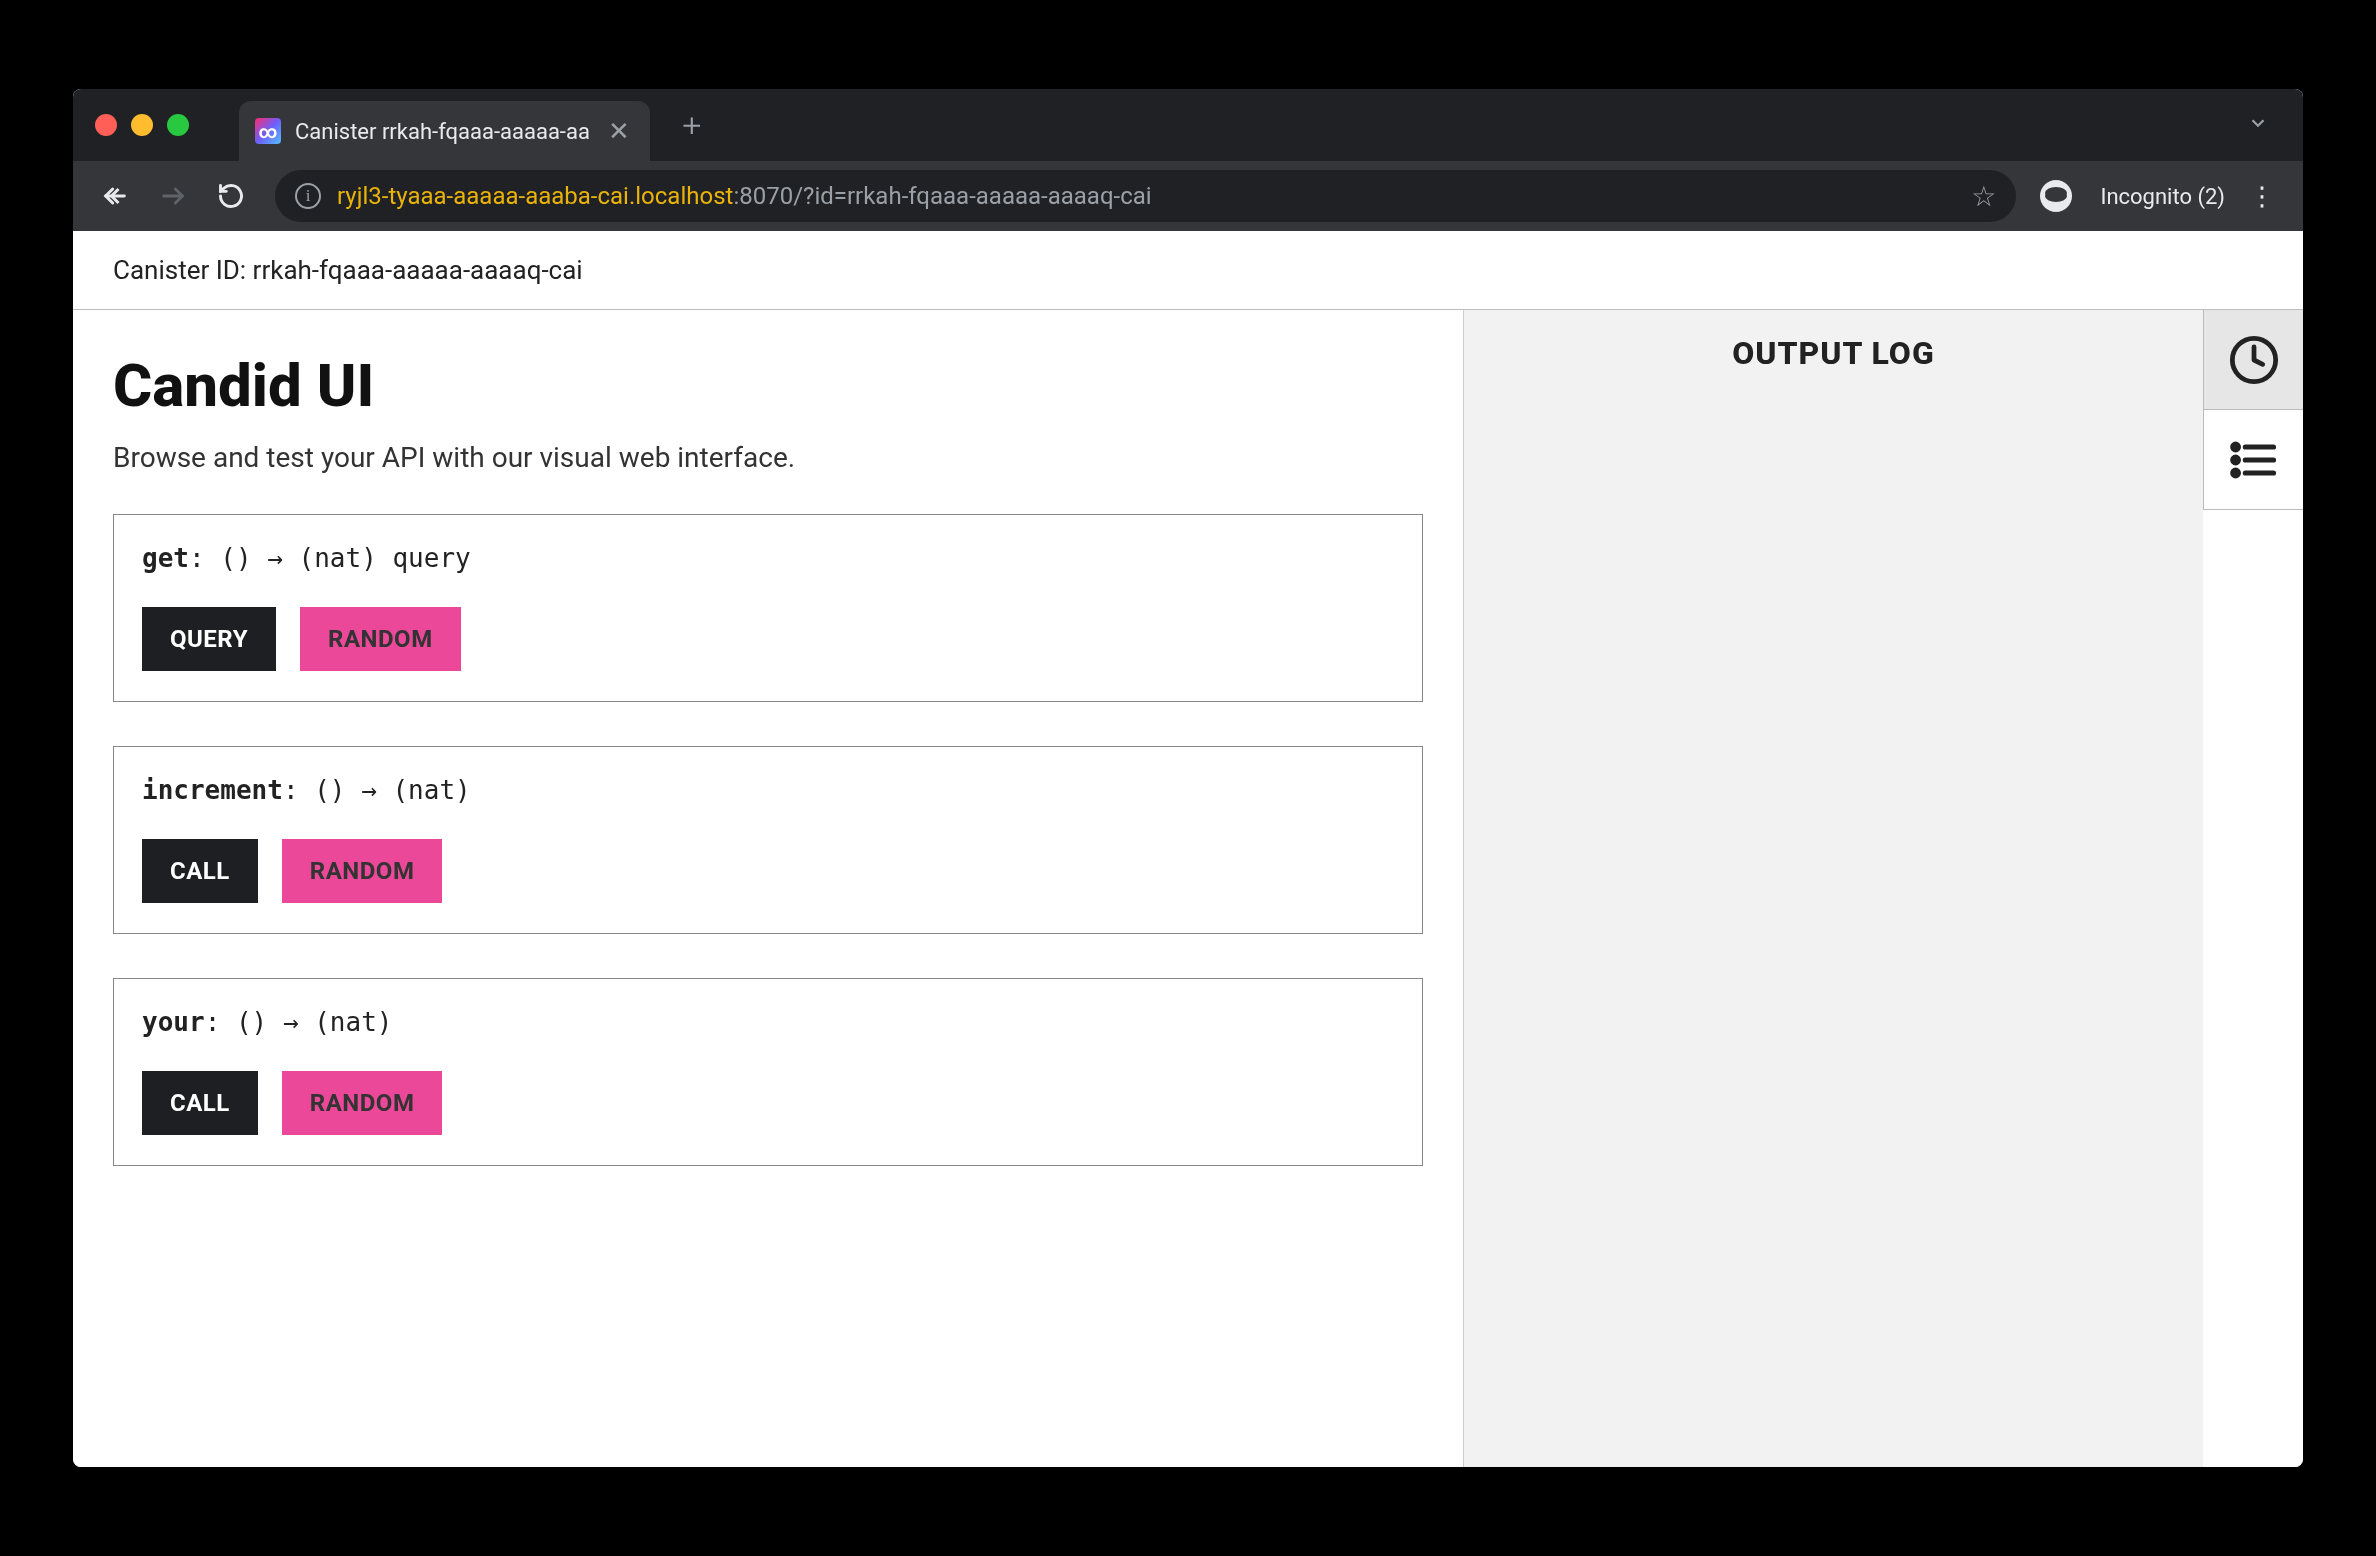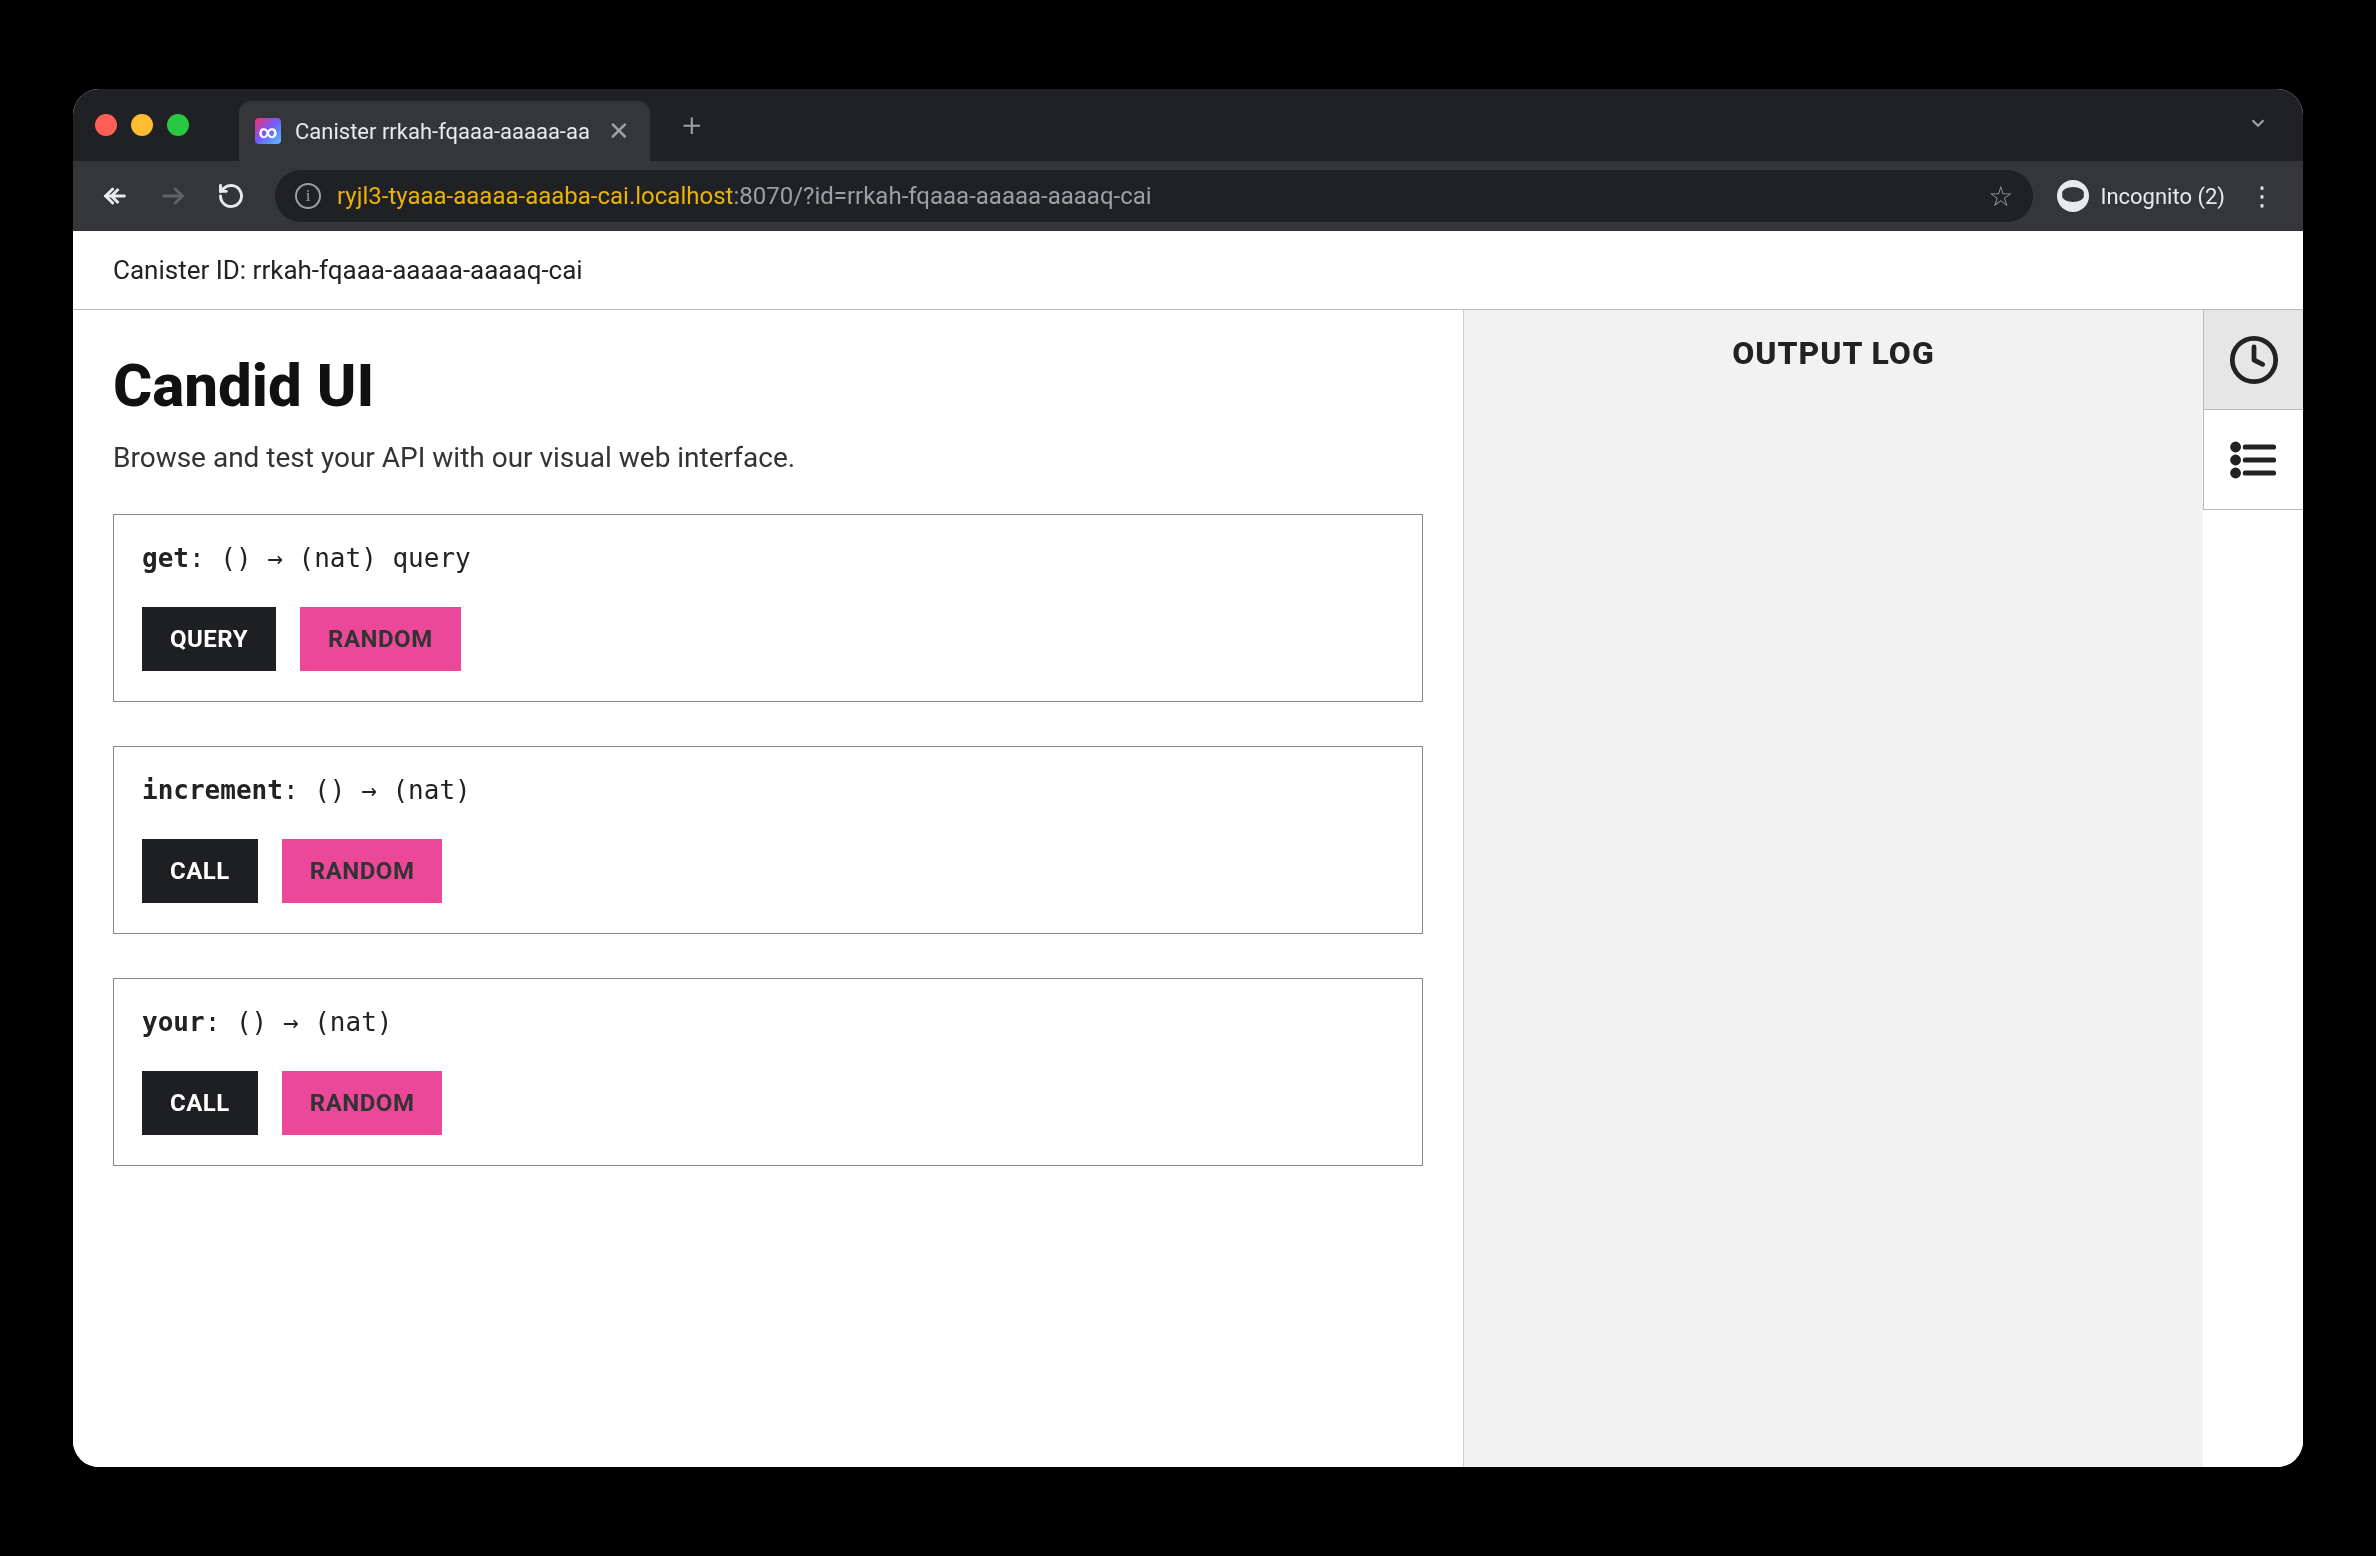--- a/index.html
+++ b/index.html
@@ -9,21 +9,21 @@
       width: 2376px;
       height: 1556px;
       display: flex;
       align-items: center;
       justify-content: center;
     }
     .window {
       width: 2230px;
       height: 1378px;
       background: #fff;
-      border-radius: 26px;
+      border-radius: 8px;
       overflow: hidden;
       box-shadow: 0 20px 60px rgba(0,0,0,0.5);
       display: flex;
       flex-direction: column;
     }
     
     .tabbar {
       background: #202124;
       height: 72px;
       display: flex;
@@ -100,21 +100,21 @@
       border: 2px solid #9aa0a6;
       border-radius: 50%;
       display: flex; align-items: center; justify-content: center;
       color: #9aa0a6; font-size: 17px; font-family: serif;
     }
     .url { color: #9aa0a6; font-size: 24px; white-space: nowrap; overflow: hidden; }
     .url .host { color: #eab308; text-align: center; }
     .addr-spacer { flex: 1; }
     .star { color:#9aa0a6; font-size: 28px; cursor:pointer; }
     .incog {
-      display: flex; align-items: center; gap: 11px;
+      display: flex; align-items: center; gap: 28px;
       color: #e8eaed; font-size: 22px;
       padding: 0 4px;
     }
     .incog-icon {
       width: 32px; height: 32px;
       background: #e8eaed;
       border-radius: 50%;
       display:flex;align-items:center;justify-content:center;
       color:#35363a;
     }

